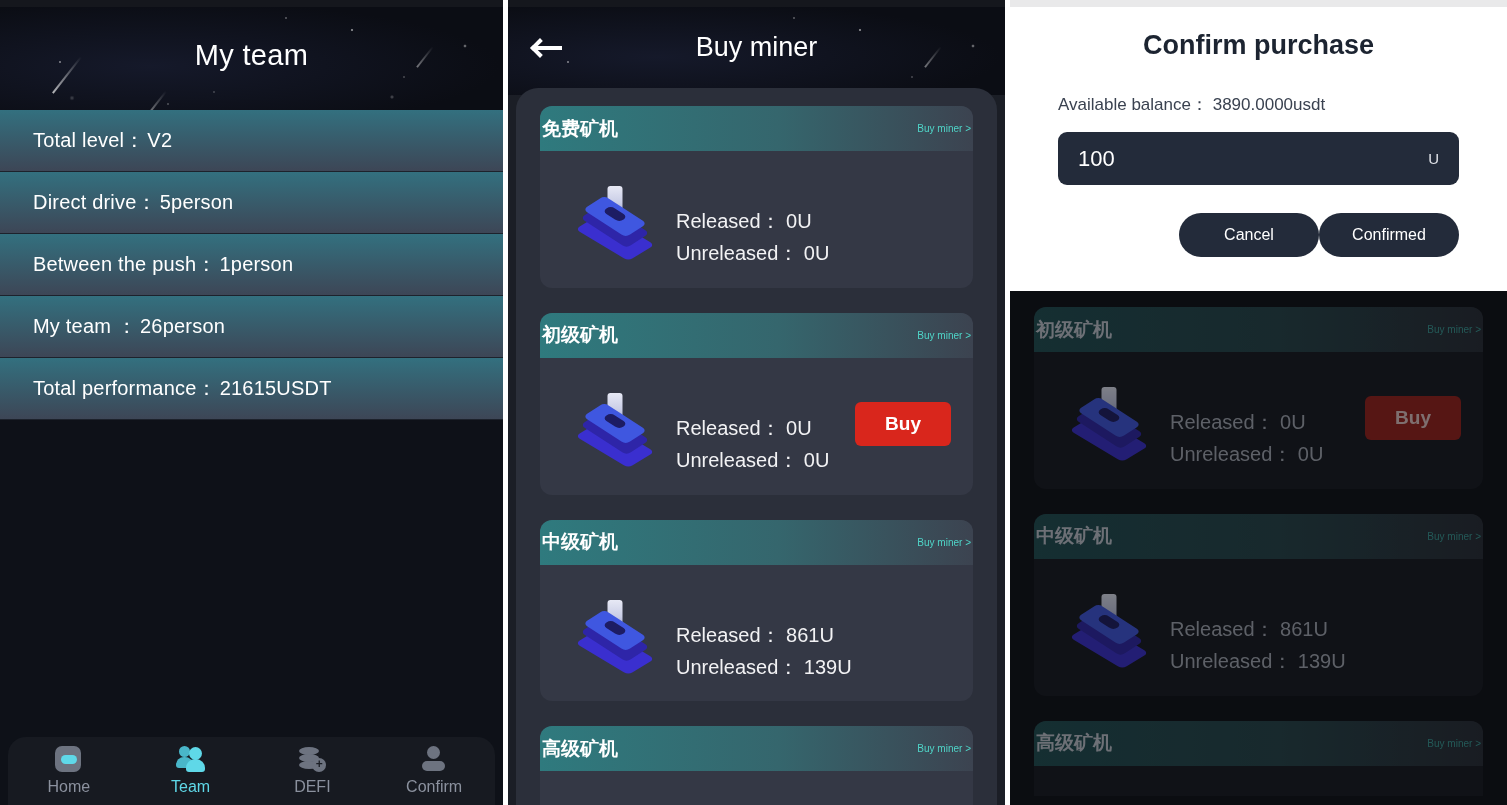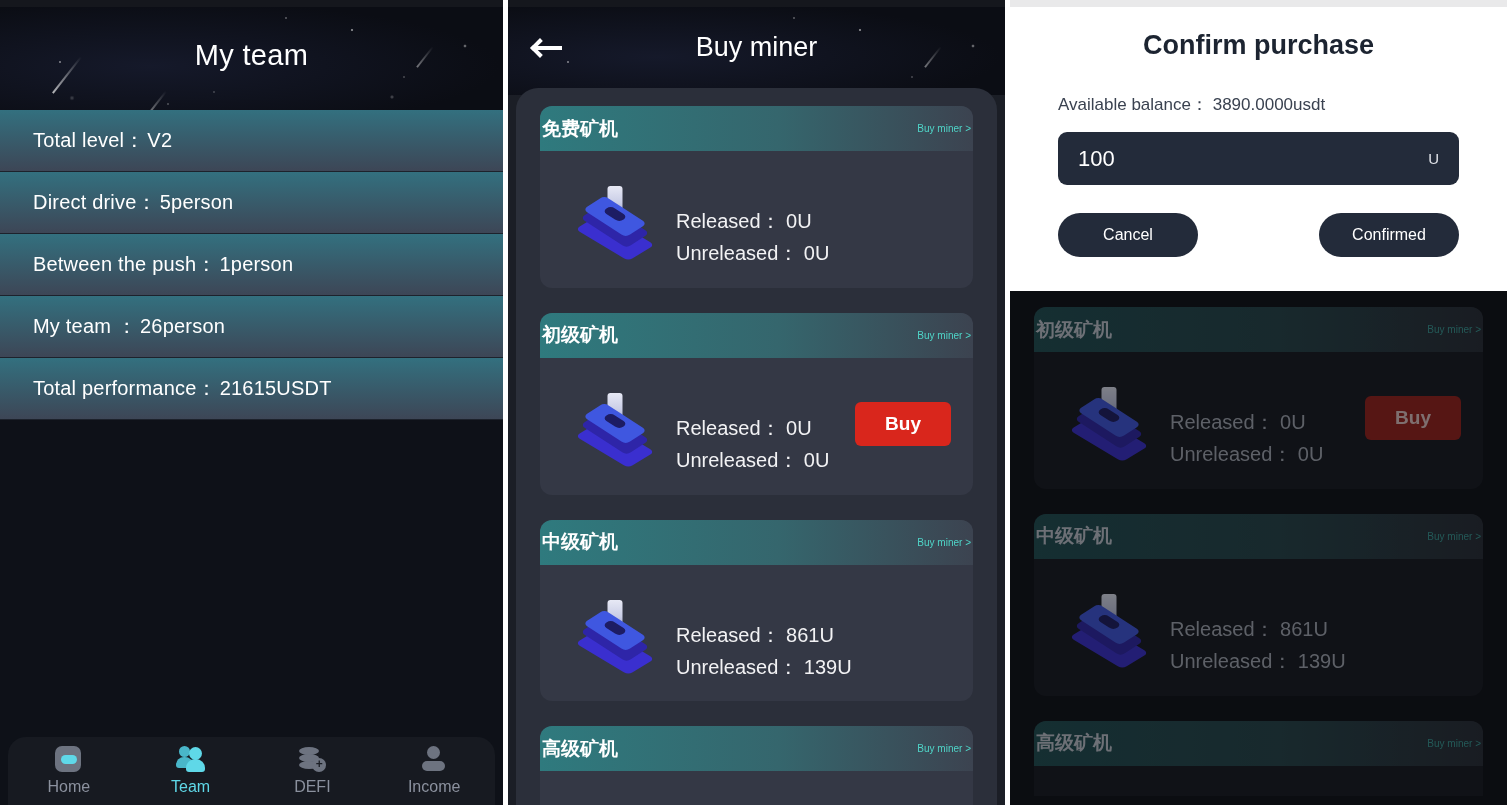--- a/index.html
+++ b/index.html
@@ -241,21 +241,21 @@
     position: relative;
     background: #232b3a;
     border-radius: 9px;
     height: 53px;
     display: flex; align-items: center; justify-content: space-between;
     padding: 0 20px;
     margin-bottom: 28px;
   }
   .dlg-input .val { color: #ffffff; font-size: 22px; }
   .dlg-input .unit { color: #dfe2e8; font-size: 15px; }
-  .dlg-actions { display: flex; justify-content: space-between; gap: 22px; }
+  .dlg-actions { display: flex; justify-content: flex-end; }
   .dlg-btn {
     background: #232b3a; color: #ffffff;
     border: none; border-radius: 24px;
     font-size: 16px;
     padding: 13px 0; width: 140px;
     cursor: pointer;
     font-family: "Liberation Sans", sans-serif;
   }
   .right-list {
     position: relative;
@@ -340,21 +340,21 @@
         </div>
         <div class="nav-label">DEFI</div>
       </div>
       <div class="nav-item">
         <div class="nav-ico">
           <div class="ico-income">
               <i class="hd"></i>
               <i class="bd"></i>
             </div>
         </div>
-        <div class="nav-label">Income</div>
+        <div class="nav-label">Confirm</div>
       </div>
     </div>
   </div>
 
   <div class="divider"></div>
 
   <div class="panel panel-mid">
     <div class="topstrip"></div>
 
     <div class="starfield mid-header">

